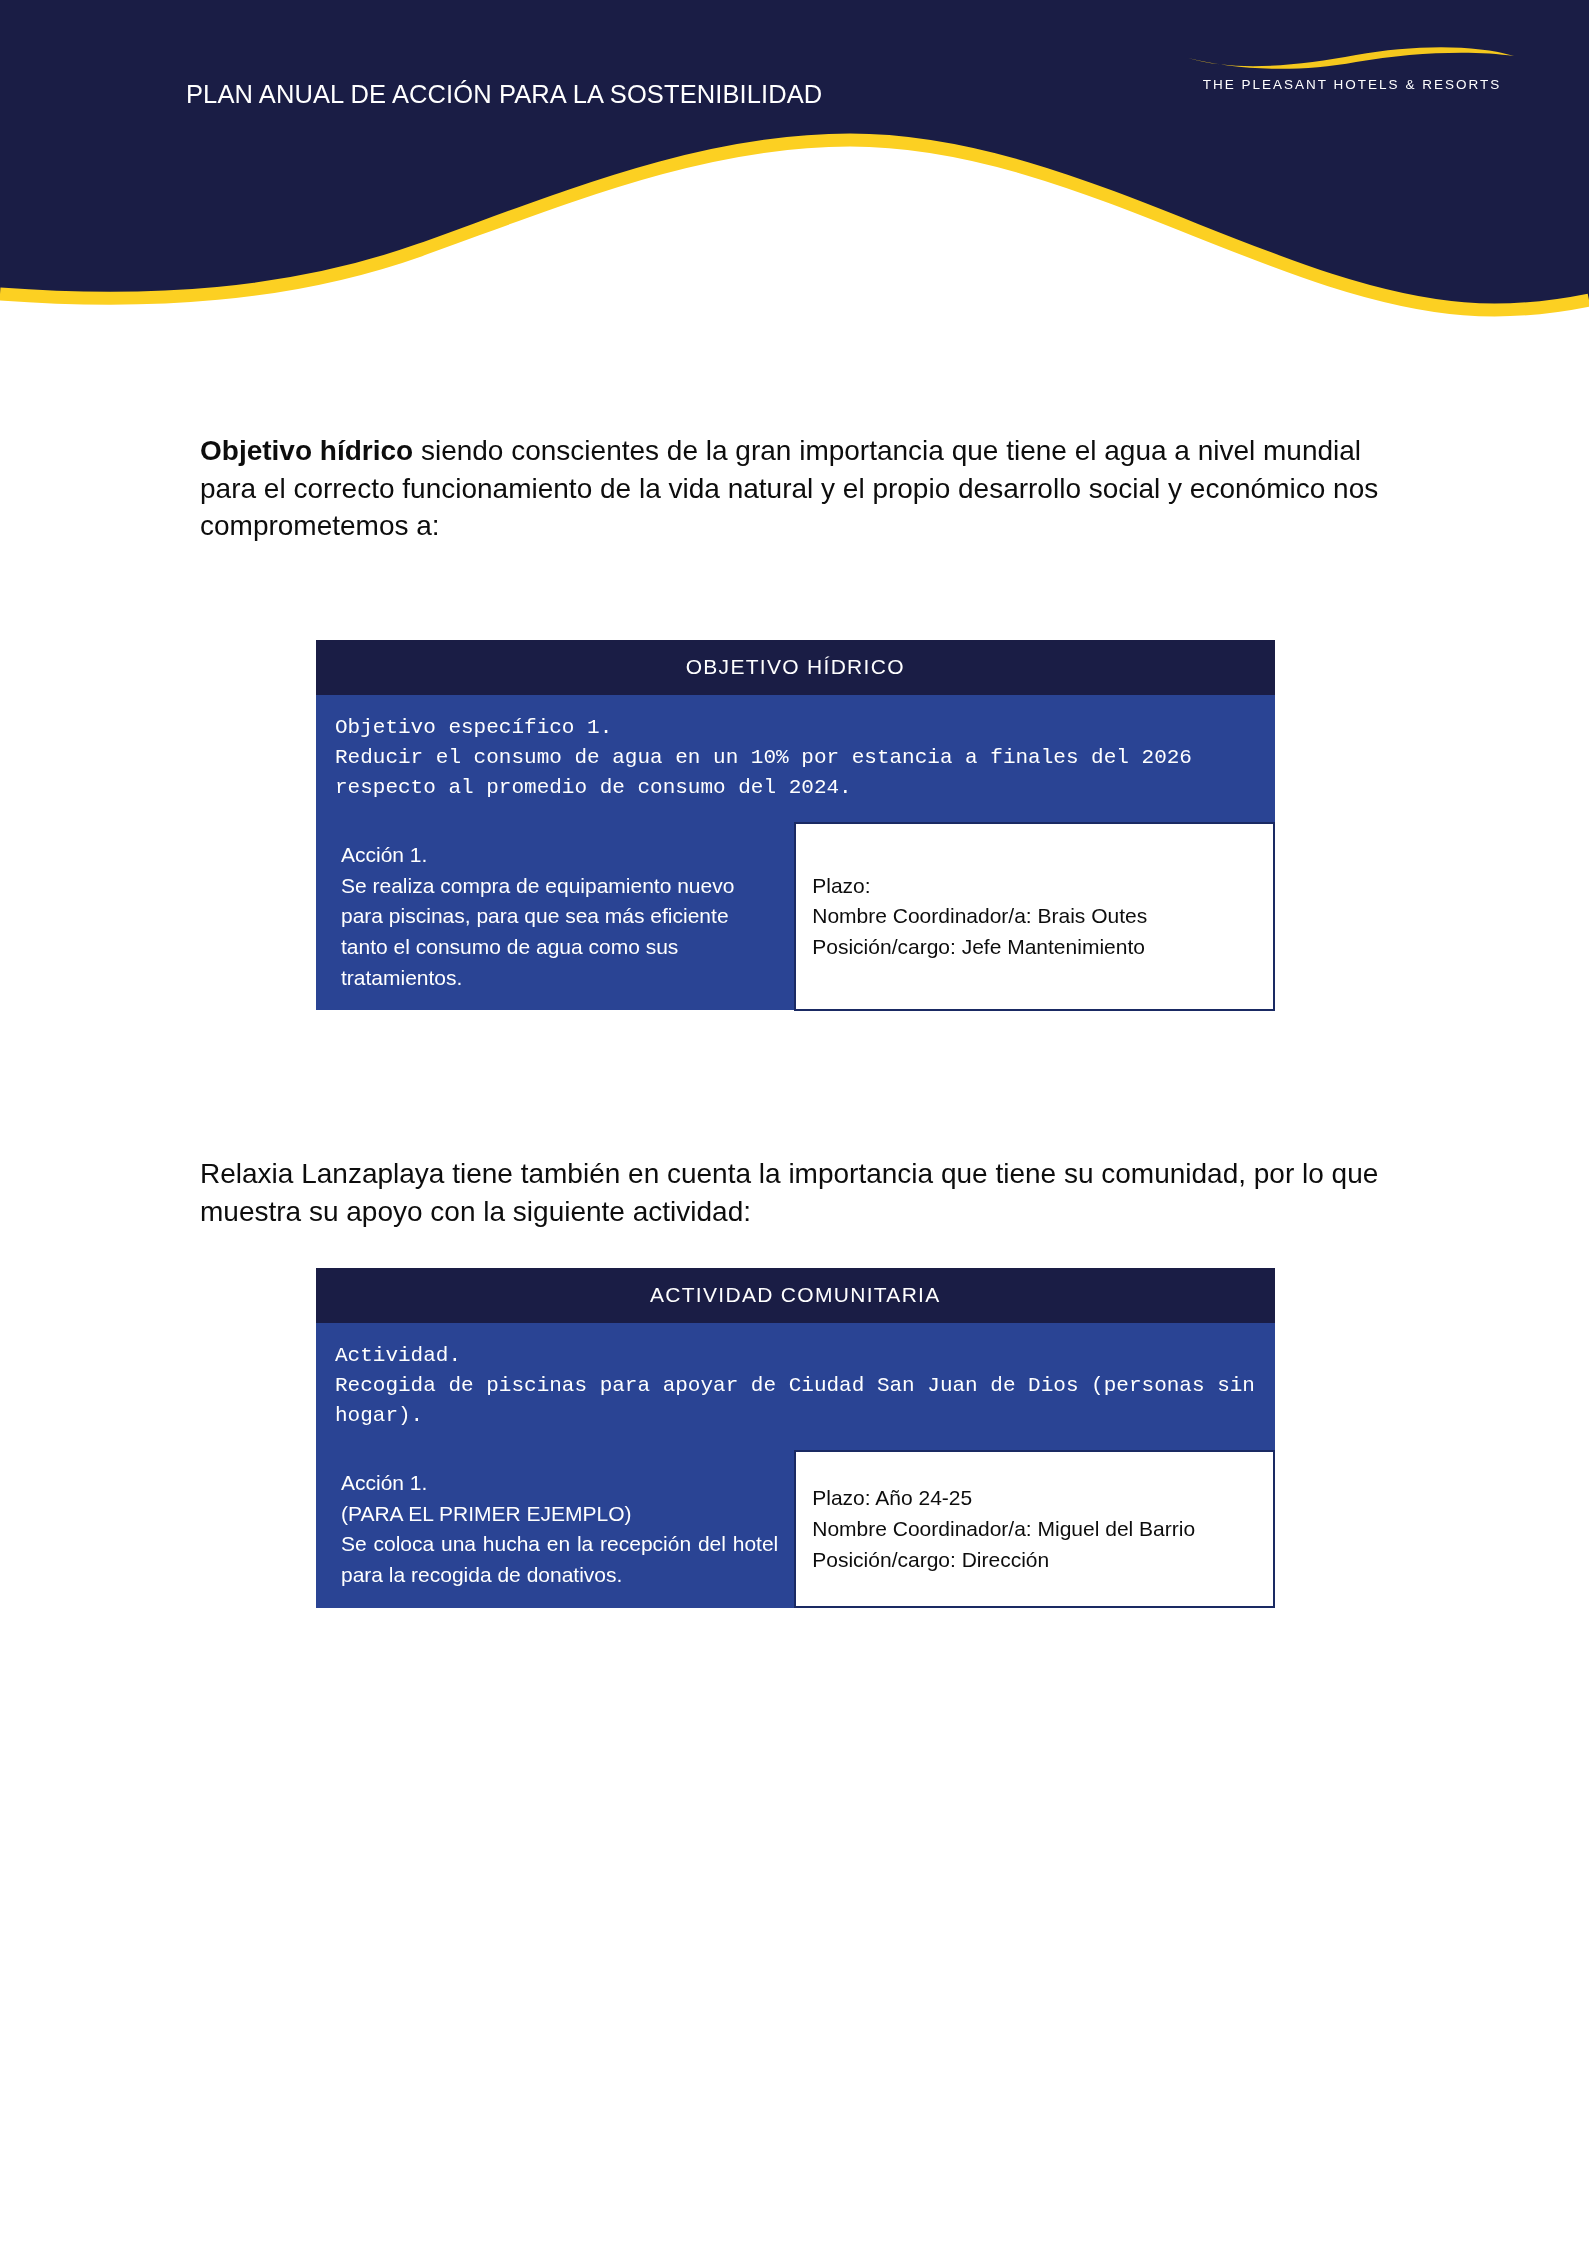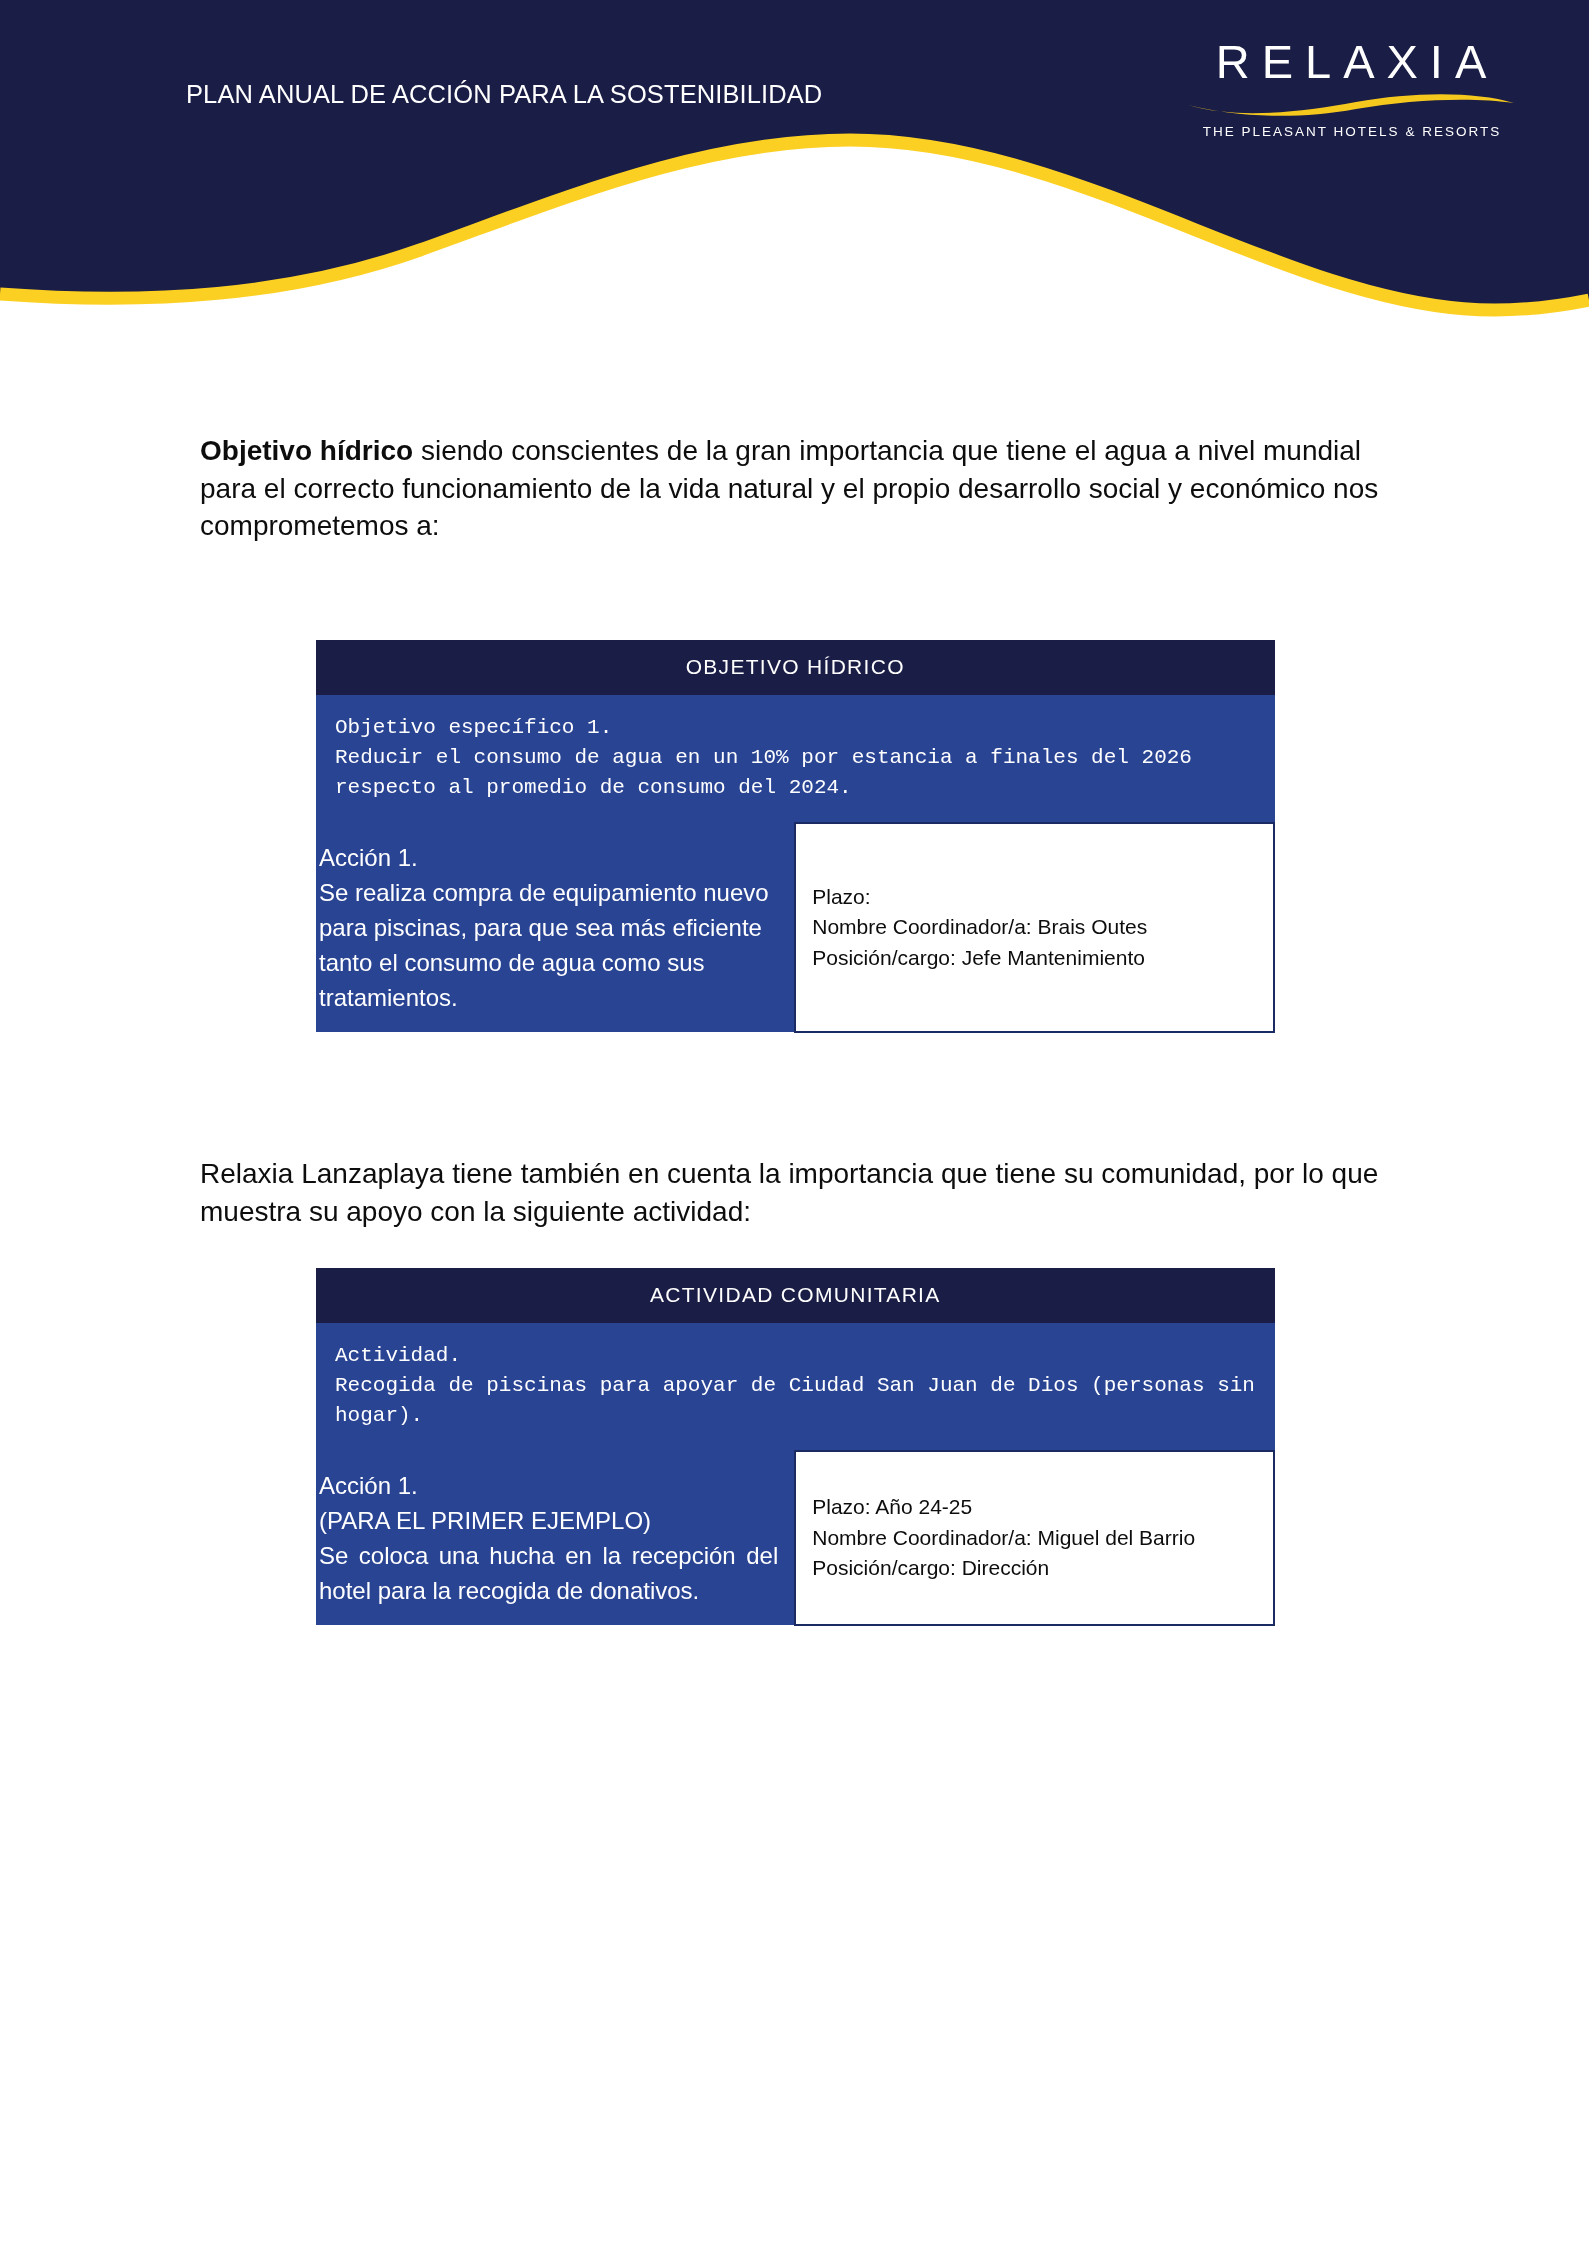--- a/index.html
+++ b/index.html
@@ -118,23 +118,23 @@
     font-size: 21px;
     line-height: 1.42;
     padding: 18px 16px 20px 18px;
     border: 1px solid #2a4494;
     vertical-align: top;
     font-family: Liberation Mono, monospace;
   }
   .tbl-action-cell {
     background: #2a4494;
     color: #ffffff;
-    font-size: 24px;
+    font-size: 21px;
     line-height: 1.46;
-    padding: 16px 16px 16px 2px;
+    padding: 16px 16px 16px 24px;
     border: 1px solid #2a4494;
     vertical-align: top;
     width: 384px;
     font-family: "Liberation Sans", sans-serif;
   }
   .tbl-action-cell.justify { text-align: justify; }
   .tbl-detail-cell {
     background: #ffffff;
     color: #0d0d0d;
     font-size: 21px;
@@ -160,21 +160,20 @@
              C150,305 290,296 420,250
              C560,200 700,140 850,140
              C1020,140 1180,232 1330,280
              C1430,312 1500,318 1589,300" fill="none" stroke="#fcd022" stroke-width="13"></path>
   </svg>
 </div>
 
 <div id="header-title">PLAN ANUAL DE ACCIÓN PARA LA SOSTENIBILIDAD</div>
 
 <div id="logo">
-  <div id="logo-wordmark">RELAXIA</div>
   <svg id="logo-swoosh" viewBox="0 0 330 30">
     <path d="M2,16 C50,30 110,24 170,13 C226,3 288,2 328,14
              C288,8 226,10 170,20 C110,31 50,28 2,16 Z" fill="#f5c81e"></path>
   </svg>
   <div id="logo-tagline">THE PLEASANT HOTELS &amp; RESORTS</div>
 </div>
 
 <div id="para-1" class="body-para"><b>Objetivo hídrico</b><span> siendo conscientes de la gran importancia que tiene el agua a nivel mundial para el correcto funcionamiento de la vida natural y el propio desarrollo social y económico nos comprometemos a:</span></div>
 
 <table id="table-objetivo-hidrico" class="doc-table">

